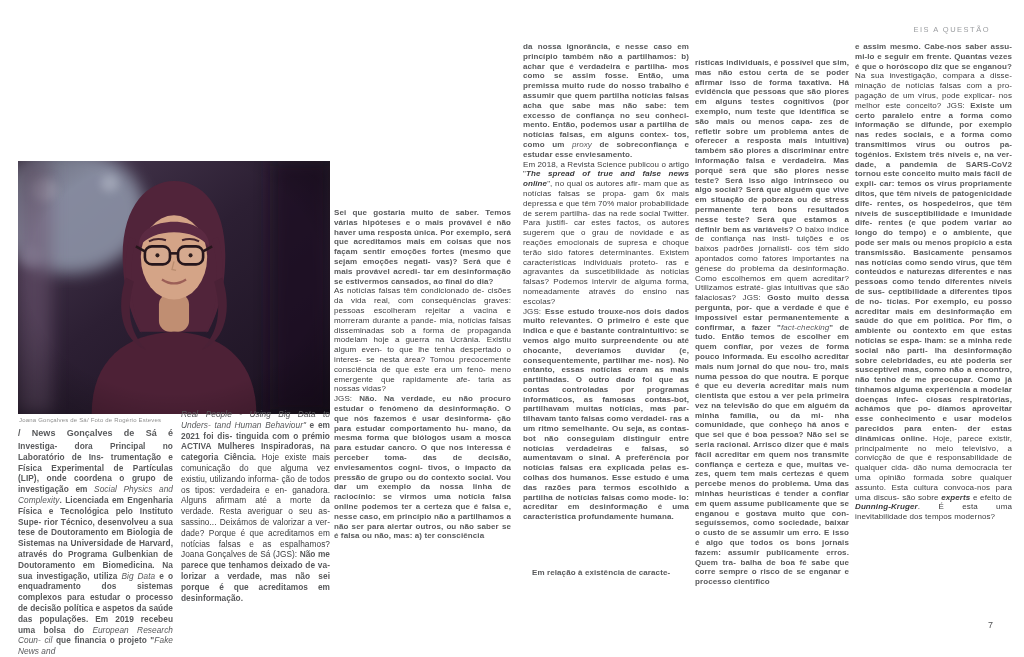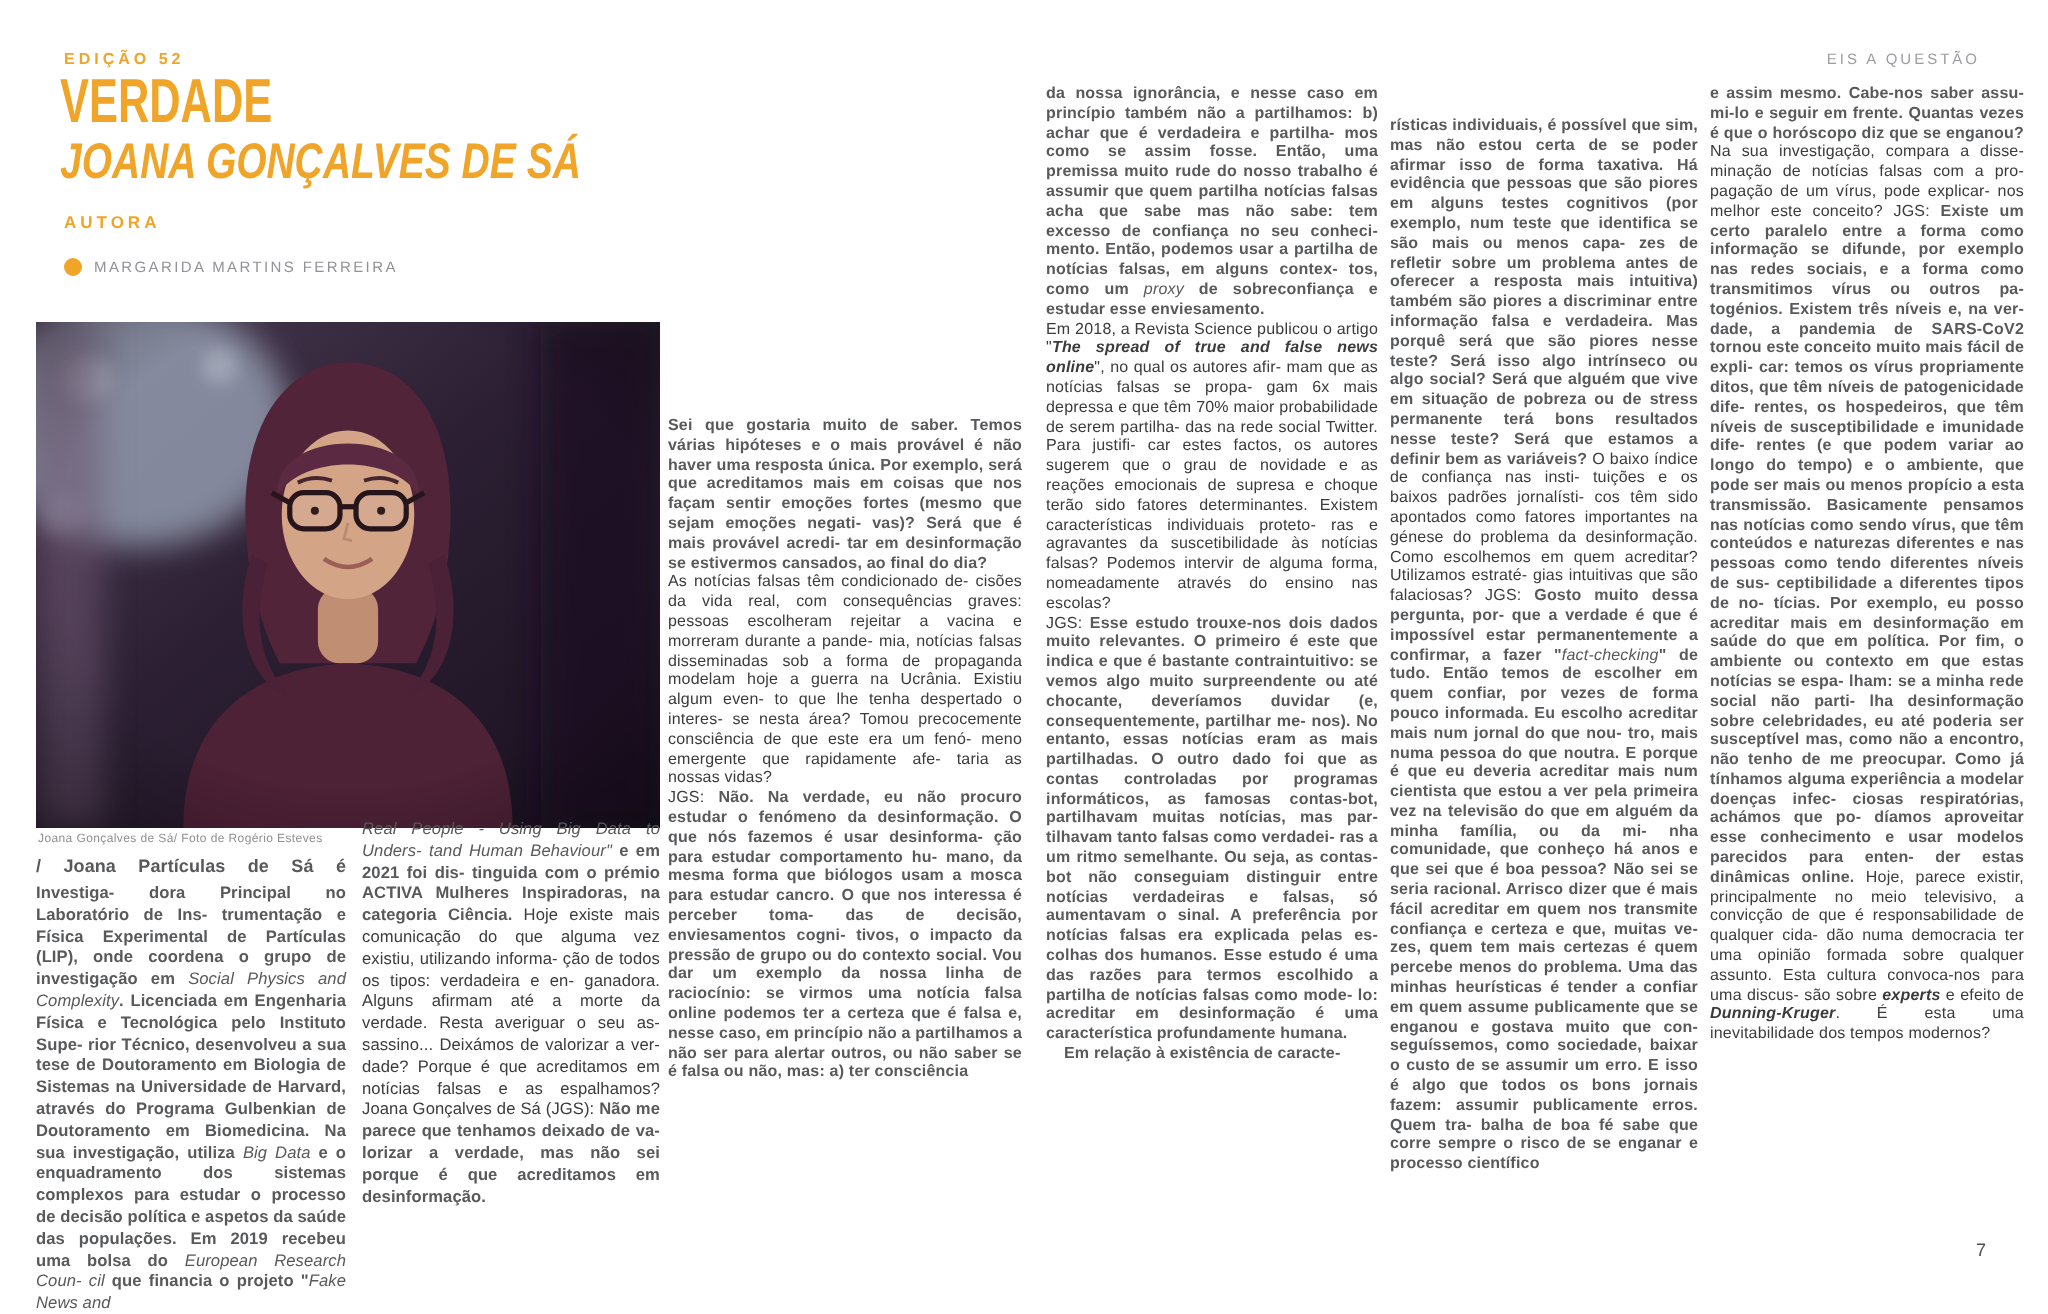--- a/index.html
+++ b/index.html
@@ -48,44 +48,34 @@
   
   .col{position:absolute;text-align:justify;color:var(--body)}
   .col p{margin:0}
   .interview{font-size:8px;line-height:9.8px;letter-spacing:.1px}
   .bio{font-size:8.3px;line-height:10.8px;letter-spacing:.05px}
   .col-a{left:18px;top:427px;width:155px}
   .col-a p:first-child{font-size:9px;text-align-last:justify;line-height:13px;margin-bottom:1px}
   .col-b{left:181px;top:409px;width:149px}
   .col-c{left:334px;top:208px;width:177px}
   .col-d{left:523px;top:42px;width:166px}
-  .col-d p:nth-child(4){text-indent:9px}
+  .col-d p:nth-child(4){margin-top:46px;text-indent:9px}
   .col-e{left:695px;top:58px;width:154px}
   .col-f{left:855px;top:42px;width:157px}
 
   .run-r{font-weight:bold;font-style:normal}
   .run-b{font-weight:normal;color:var(--bold)}
   .run-i{font-style:italic}
   .run-bi{font-weight:bold;font-style:italic;color:var(--bold)}
 </style>
 </head>
 <body>
 
 <div class="spread">
 
-  <header class="masthead">
-    <div class="edition">EDIÇÃO 52</div>
-    <div class="title">VERDADE</div>
-    <div class="subtitle">JOANA GONÇALVES DE SÁ</div>
-    <div class="autora">AUTORA</div>
-    <div class="byline">
-      <span class="dot"></span>
-      <span class="byline-text">MARGARIDA MARTINS FERREIRA</span>
-    </div>
-  </header>
 
   <div class="running-head">EIS A QUESTÃO</div>
 
   <figure class="photo">
     <svg viewBox="0 0 312 252" preserveAspectRatio="xMidYMid slice">
       <defs>
         <linearGradient id="pbg" x1="0" y1="0" x2="1" y2="1">
           <stop offset="0" stop-color="#4a3b52"></stop>
           <stop offset="0.45" stop-color="#2c1f33"></stop>
           <stop offset="1" stop-color="#1a1120"></stop>
@@ -129,21 +119,21 @@
       <path d="M144 118 Q156 126 168 118" stroke="#9c5f57" stroke-width="2.2" fill="none"></path>
       <path d="M74 252 C74 198 108 172 156 170 C204 172 238 198 238 252 Z" fill="#4d2136"></path>
       <path d="M116 120 C108 150 112 170 128 188 C104 178 98 146 108 116 Z" fill="#4a2136"></path>
       <path d="M196 120 C204 150 200 170 184 188 C208 178 214 146 204 116 Z" fill="#4a2136"></path>
       <rect width="312" height="252" fill="url(#vig)"></rect>
     </svg>
   </figure>
   <div class="caption">Joana Gonçalves de Sá/ Foto de Rogério Esteves</div>
 
   <div class="col bio col-a">
-      <p><span class="run-r">/ Joana Partículas de Sá é</span></p>
+      <p><span class="run-r">/ News Gonçalves de Sá é</span></p>
       <p><span class="run-r">Investiga- dora Principal no Laboratório de Ins- trumentação e Física Experimental de Partículas (LIP), onde coordena o grupo de investigação em </span><span class="run-i">Social Physics and Complexity</span><span class="run-r">. Licenciada em Engenharia Física e Tecnológica pelo Instituto Supe- rior Técnico, desenvolveu a sua tese de Doutoramento em Biologia de Sistemas na Universidade de Harvard, através do Programa Gulbenkian de Doutoramento em Biomedicina. Na sua investigação, utiliza </span><span class="run-i">Big Data</span><span class="run-r"> e o enquadramento dos sistemas complexos para estudar o processo de decisão política e aspetos da saúde das populações. Em 2019 recebeu uma bolsa do </span><span class="run-i">European Research Coun- cil</span><span class="run-r"> que financia o projeto "</span><span class="run-i">Fake News and</span></p>
     </div>
   <div class="col bio col-b">
       <p><span class="run-i">Real People - Using Big Data to Unders- tand Human Behaviour"</span><span class="run-r"> e em 2021 foi dis- tinguida com o prémio ACTIVA Mulheres Inspiradoras, na categoria Ciência. </span><span class="run-b">Hoje existe mais comunicação do que alguma vez existiu, utilizando informa- ção de todos os tipos: verdadeira e en- ganadora. Alguns afirmam até a morte da verdade. Resta averiguar o seu as- sassino... Deixámos de valorizar a ver- dade? Porque é que acreditamos em notícias falsas e as espalhamos? Joana Gonçalves de Sá (JGS): </span><span class="run-r">Não me parece que tenhamos deixado de va- lorizar a verdade, mas não sei porque é que acreditamos em desinformação.</span></p>
     </div>
   <div class="col interview col-c">
       <p><span class="run-r">Sei que gostaria muito de saber. Temos várias hipóteses e o mais provável é não haver uma resposta única. Por exemplo, será que acreditamos mais em coisas que nos façam sentir emoções fortes (mesmo que sejam emoções negati- vas)? Será que é mais provável acredi- tar em desinformação se estivermos cansados, ao final do dia?</span></p>
       <p><span class="run-b">As notícias falsas têm condicionado de- cisões da vida real, com consequências graves: pessoas escolheram rejeitar a vacina e morreram durante a pande- mia, notícias falsas disseminadas sob a forma de propaganda modelam hoje a guerra na Ucrânia. Existiu algum even- to que lhe tenha despertado o interes- se nesta área? Tomou precocemente consciência de que este era um fenó- meno emergente que rapidamente afe- taria as nossas vidas?</span></p>
       <p><span class="run-b">JGS: </span><span class="run-r">Não. Na verdade, eu não procuro estudar o fenómeno da desinformação. O que nós fazemos é usar desinforma- ção para estudar comportamento hu- mano, da mesma forma que biólogos usam a mosca para estudar cancro. O que nos interessa é perceber toma- das de decisão, enviesamentos cogni- tivos, o impacto da pressão de grupo ou do contexto social. Vou dar um exemplo da nossa linha de raciocínio: se virmos uma notícia falsa online podemos ter a certeza que é falsa e, nesse caso, em princípio não a partilhamos a não ser para alertar outros, ou não saber se é falsa ou não, mas: a) ter consciência</span></p>
     </div>

